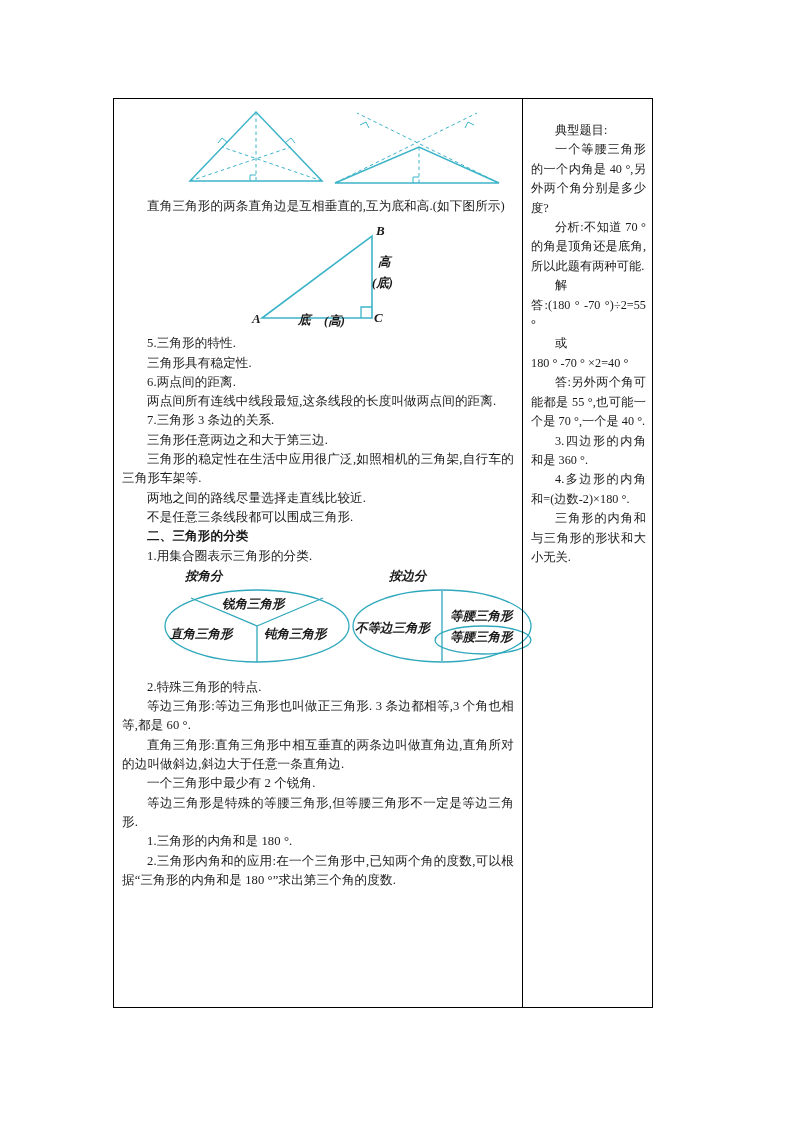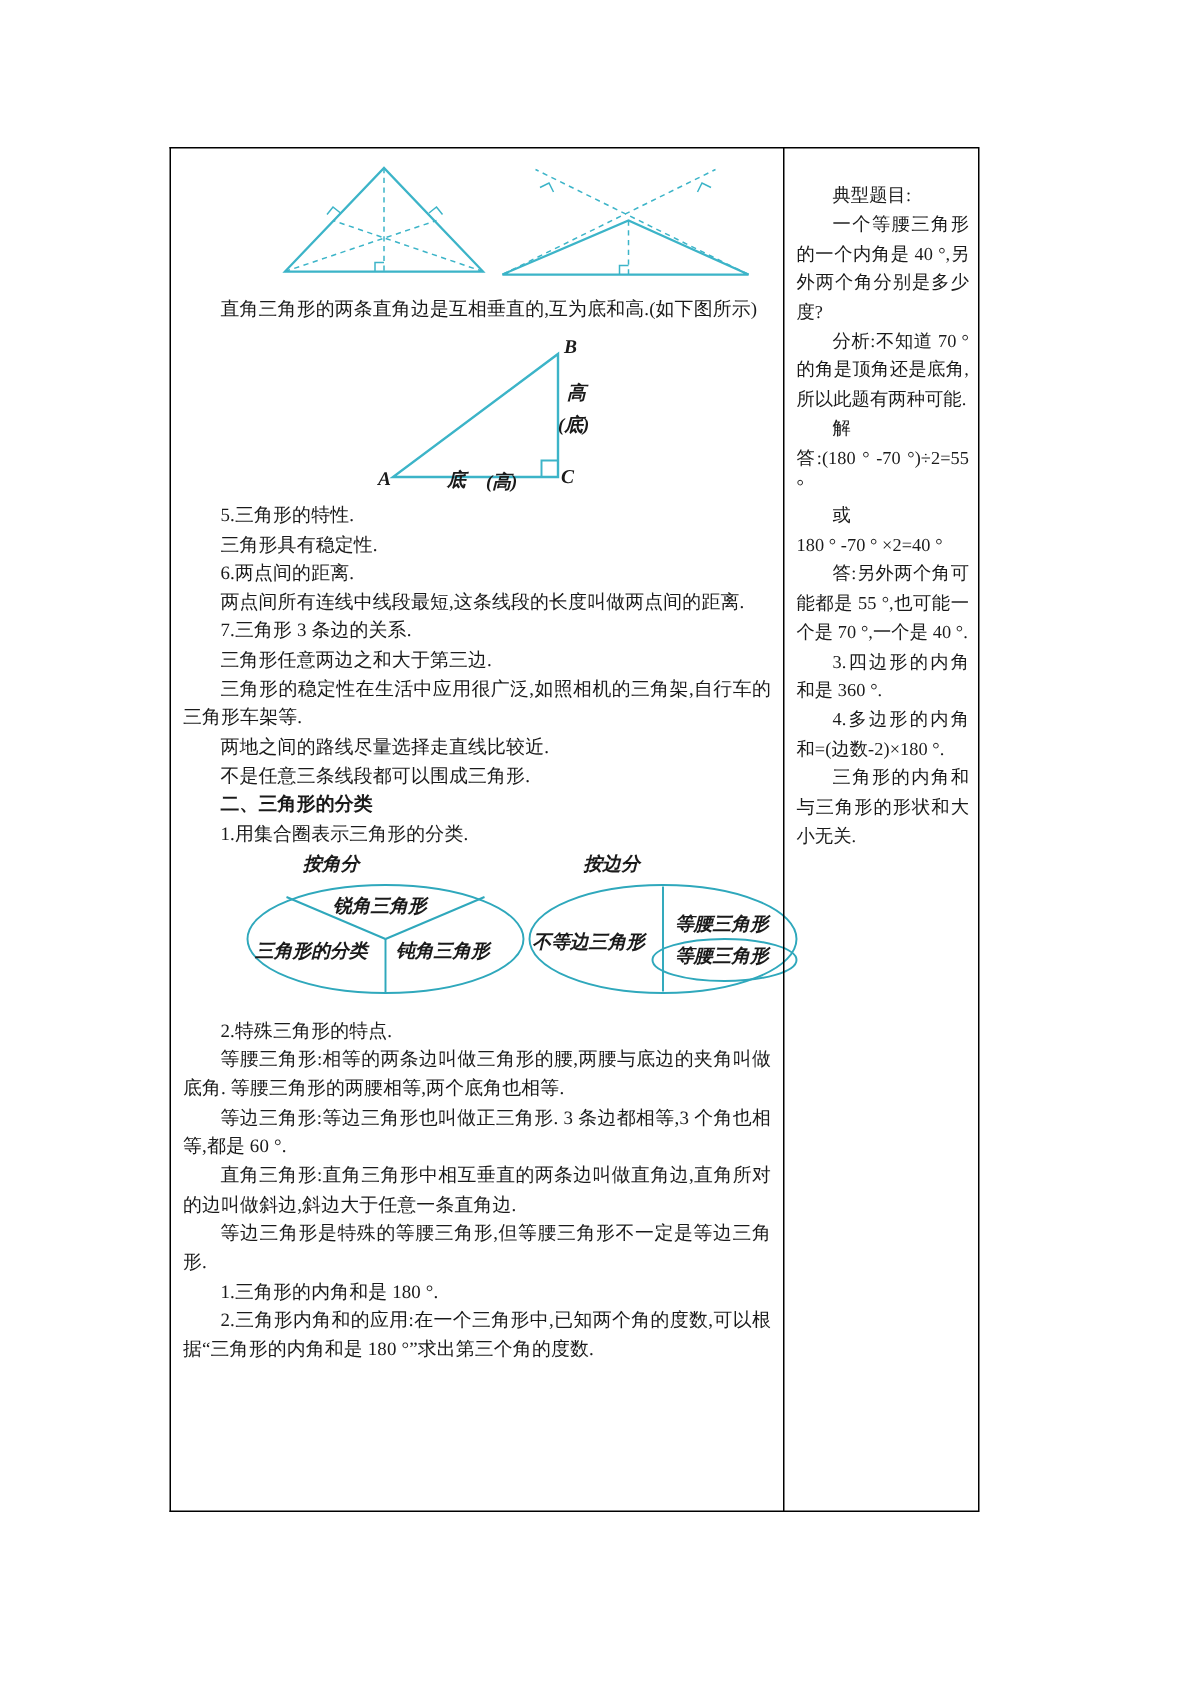--- a/index.html
+++ b/index.html
@@ -156,51 +156,51 @@
         <p class="p ind">三角形任意两边之和大于第三边.</p>
         <p class="p ind">三角形的稳定性在生活中应用很广泛,如照相机的三角架,自行车的三角形车架等.</p>
         <p class="p ind">两地之间的路线尽量选择走直线比较近.</p>
         <p class="p ind">不是任意三条线段都可以围成三角形.</p>
 
         <p class="p ind bold">二、三角形的分类</p>
         <p class="p ind">1.用集合圈表示三角形的分类.</p>
 
         <div class="fig-venn">
 
-          <span class="lbl-cn" style="position:absolute;left:80px;top:0;font-size:12.5px;">按角分</span>
+          <span class="lbl-cn" style="position:absolute;left:63px;top:0;font-size:12.5px;">按角分</span>
           <span class="lbl-cn" style="position:absolute;left:267px;top:0;font-size:12.5px;">按边分</span>
 
           <svg width="195" height="82" viewBox="0 0 195 82" style="position:absolute;left:40px;top:20px;">
             <g stroke="#2fa8bc" fill="none" stroke-width="1.3">
               <ellipse cx="95" cy="38" rx="92" ry="36"></ellipse>
               <line x1="95" y1="38" x2="95" y2="74"></line>
               <line x1="95" y1="38" x2="29" y2="10"></line>
               <line x1="95" y1="38" x2="161" y2="10"></line>
             </g>
           </svg>
           <span class="lbl-cn" style="position:absolute;left:100px;top:28px;font-size:12.5px;">锐角三角形</span>
-          <span class="lbl-cn" style="position:absolute;left:48px;top:58px;font-size:12.5px;">三角形的分类</span>
+          <span class="lbl-cn" style="position:absolute;left:48px;top:58px;font-size:12.5px;">直角三角形</span>
           <span class="lbl-cn" style="position:absolute;left:142px;top:58px;font-size:12.5px;">钝角三角形</span>
 
           <svg width="190" height="82" viewBox="0 0 190 82" style="position:absolute;left:228px;top:20px;">
             <g stroke="#2fa8bc" fill="none" stroke-width="1.3">
               <ellipse cx="92" cy="38" rx="89" ry="36"></ellipse>
               <line x1="92" y1="3" x2="92" y2="73"></line>
               <ellipse cx="133" cy="52" rx="48" ry="14"></ellipse>
             </g>
           </svg>
           <span class="lbl-cn" style="position:absolute;left:233px;top:52px;font-size:12.5px;">不等边三角形</span>
           <span class="lbl-cn" style="position:absolute;left:328px;top:40px;font-size:12.5px;font-style:italic;">等腰三角形</span>
           <span class="lbl-cn" style="position:absolute;left:328px;top:61px;font-size:12.5px;">等腰三角形</span>
         </div>
 
         <p class="p ind">2.特殊三角形的特点.</p>
-        <p class="p ind">等腰三角形:相等的两条边叫做三角形的腰,两腰与底边的夹角叫做底角. 等腰三角形的两腰相等,两个底角也相等.</p>
         <p class="p ind">等边三角形:等边三角形也叫做正三角形. 3 条边都相等,3 个角也相等,都是 60 °.</p>
         <p class="p ind">直角三角形:直角三角形中相互垂直的两条边叫做直角边,直角所对的边叫做斜边,斜边大于任意一条直角边.</p>
+        <p class="p ind">一个三角形中最少有 2 个锐角.</p>
         <p class="p ind">等边三角形是特殊的等腰三角形,但等腰三角形不一定是等边三角形.</p>
 
         <p class="p ind">1.三角形的内角和是 180 °.</p>
         <p class="p ind">2.三角形内角和的应用:在一个三角形中,已知两个角的度数,可以根据“三角形的内角和是 180 °”求出第三个角的度数.</p>
 
       </div>
 
       <div class="col-right side">
         <p class="p ind">典型题目:</p>
         <p class="p ind">一个等腰三角形的一个内角是 40 °,另外两个角分别是多少度?</p>

